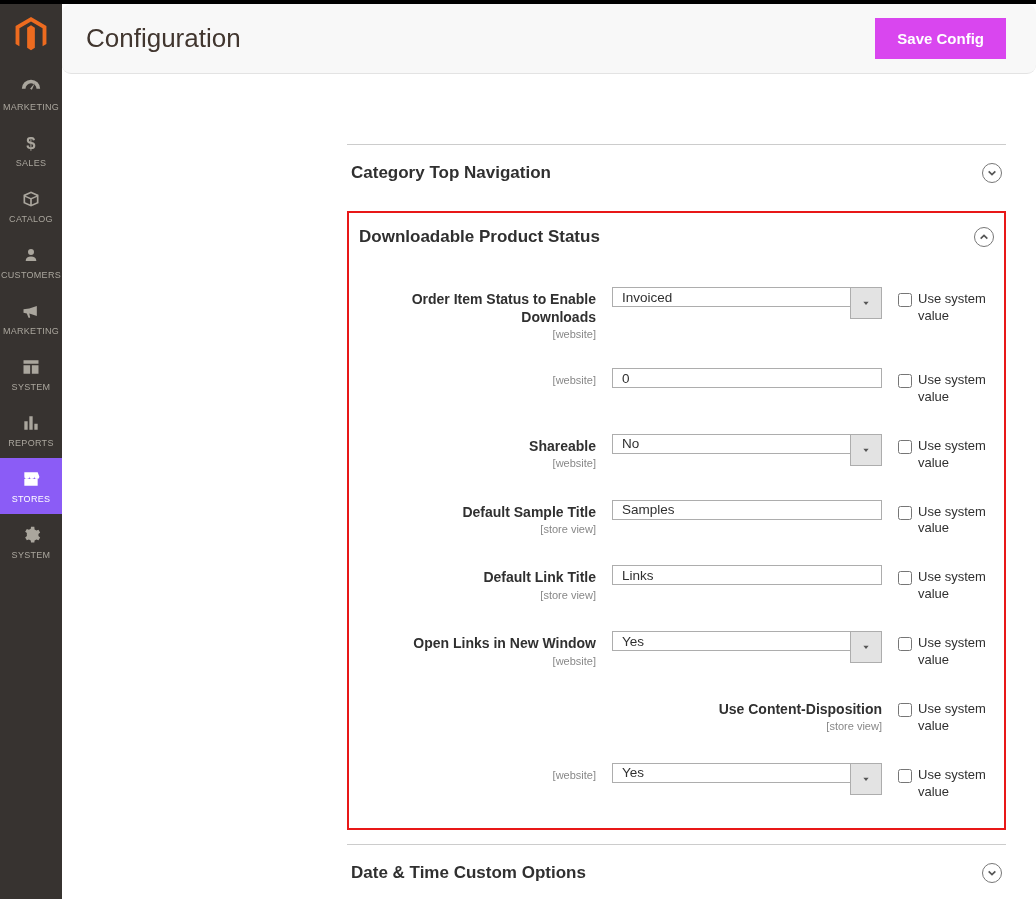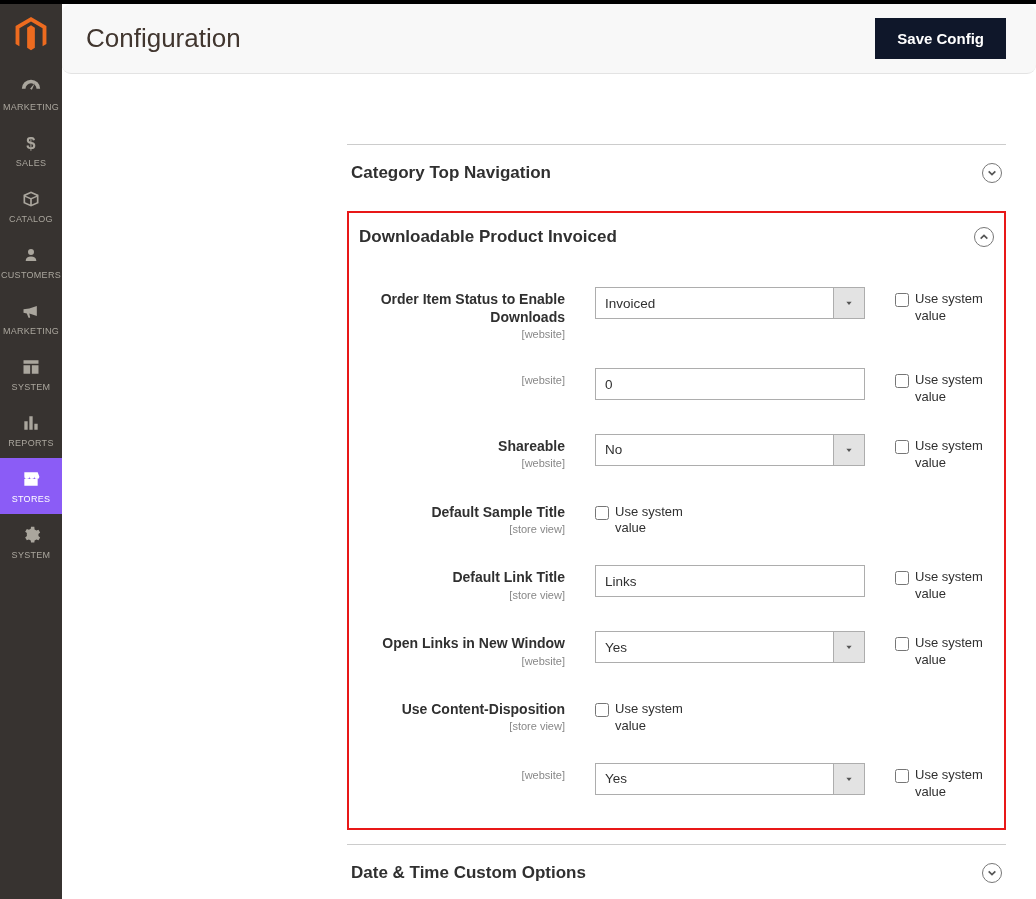--- a/index.html
+++ b/index.html
@@ -71,21 +71,21 @@
     background: #f8f8f8;
     min-height: 70px;
     border-radius: 9px;
   }
   .page-title {
     font-size: 26px;
     font-weight: 400;
     color: #41362f;
   }
   .save-btn {
-    background: #0f172a;
+    background: #d946ef;
     color: #fff;
     border: none;
     padding: 12px 22px;
     font-size: 15px;
     font-weight: 600;
     cursor: pointer;
   }
   .content {
     padding: 26px 30px 40px 30px;
     background: #fff;
@@ -124,22 +124,23 @@
     border: 2px solid #e81818;
     padding: 0 6px 14px 6px;
     margin: 10px 0 14px 0;
   }
   .section.highlight .section-header { padding-top: 14px; }
   
   .form-rows { padding: 8px 0 0 0; }
   .form-row {
     display: flex;
     align-items: flex-start;
-    gap: 30px;
+    gap: 16px;
     padding: 14px 0;
+    justify-content: flex-end;
   }
   .row-label {
     width: 210px;
     text-align: right;
     flex-shrink: 0;
     padding-top: 4px;
   }
   .row-label .label-text {
     font-size: 14px;
     font-weight: 600;
@@ -166,21 +167,21 @@
     line-height: 1.3;
     max-width: 100px;
   }
   .row-sys input[type=checkbox] {
     width: 14px; height: 14px;
     margin-top: 2px;
     flex-shrink: 0;
   }
   .text-input, .select-input {
     width: 100%;
-    height: 32px;
+    height: 20px;
     border: 1px solid #adadad;
     padding: 0 9px;
     font-size: 13.5px;
     color: #303030;
     background: #fff;
   }
   .select-wrap {
     position: relative;
     width: 100%;
   }
@@ -307,21 +308,21 @@
             <span class="chevron">
               <svg width="10" height="10" viewBox="0 0 12 12">
                   <polyline points="2,4 6,8 10,4"></polyline>
                 </svg>
             </span>
           </div>
         </section>
 
         <section class="section highlight">
           <div class="section-header">
-            <span class="section-title">Downloadable Product Invoiced</span>
+            <span class="section-title">Downloadable Product Status</span>
             <span class="chevron">
               <svg width="10" height="10" viewBox="0 0 12 12">
                   <polyline points="2,8 6,4 10,8"></polyline>
                 </svg>
             </span>
           </div>
 
           <div class="form-rows">
 
             <div class="form-row">
@@ -376,20 +377,23 @@
               <label class="row-sys">
                 <input type="checkbox" style="">
                 <span>Use system value</span>
               </label>
             </div>
 
             <div class="form-row">
               <div class="row-label">
                 <div class="label-text">Default Sample Title</div>
                 <span class="scope">[store view]</span>
+              </div>
+              <div class="row-field">
+                <input class="text-input" type="text" value="Samples" style="">
               </div>
               <label class="row-sys">
                 <input type="checkbox" style="">
                 <span>Use system value</span>
               </label>
             </div>
 
             <div class="form-row">
               <div class="row-label">
                 <div class="label-text">Default Link Title</div>

